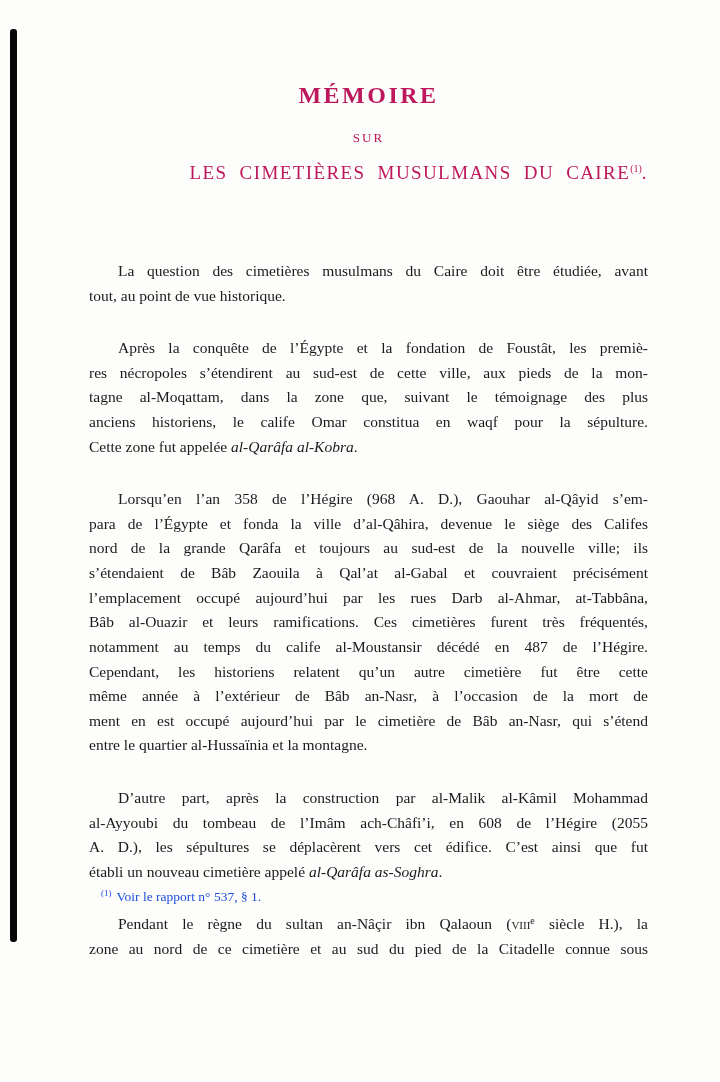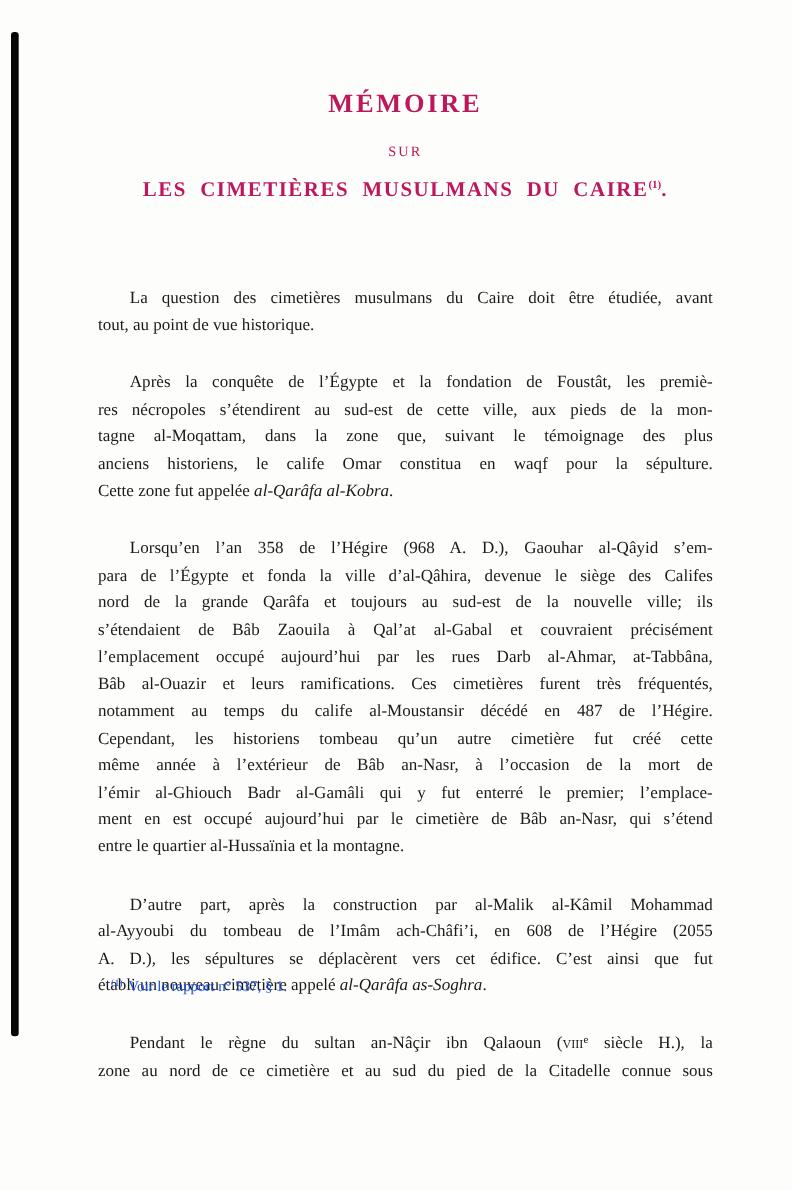--- a/index.html
+++ b/index.html
@@ -33,24 +33,25 @@
     font-size: 24px; font-weight: bold;
     letter-spacing: 2.5px;
   }
   .h-sur {
     top: 130px;
     font-size: 13px; font-weight: normal;
     letter-spacing: 2px;
   }
   .h-main {
     top: 162px;
-    font-size: 19px; font-weight: bold;
+    font-size: 19px; font-weight: normal;
     letter-spacing: 1.4px;
     word-spacing: 6px;
     white-space: nowrap;
+    text-align: right;
   }
   .h-main sup {
     font-size: 10px;
     letter-spacing: 0;
     vertical-align: 7px;
   }
 
   .body-text {
     position: absolute;
     left: 89px; top: 231px;
@@ -105,23 +106,22 @@
       <div class="line">tagne al-Moqattam, dans la zone que, suivant le témoignage des plus</div>
       <div class="line">anciens historiens, le calife Omar constitua en waqf pour la sépulture.</div>
       <div class="line last">Cette zone fut appelée <i>al-Qarâfa al-Kobra</i>.</div>
       <div class="line first">Lorsqu’en l’an 358 de l’Hégire (968 A. D.), Gaouhar al-Qâyid s’em-</div>
       <div class="line">para de l’Égypte et fonda la ville d’al-Qâhira, devenue le siège des Califes</div>
       <div class="line">nord de la grande Qarâfa et toujours au sud-est de la nouvelle ville; ils</div>
       <div class="line">s’étendaient de Bâb Zaouila à Qal’at al-Gabal et couvraient précisément</div>
       <div class="line">l’emplacement occupé aujourd’hui par les rues Darb al-Ahmar, at-Tabbâna,</div>
       <div class="line">Bâb al-Ouazir et leurs ramifications. Ces cimetières furent très fréquentés,</div>
       <div class="line">notamment au temps du calife al-Moustansir décédé en 487 de l’Hégire.</div>
-      <div class="line">Cependant, les historiens tombeau qu’un autre cimetière fut créé cette</div>
+      <div class="line">Cependant, les historiens relatent qu’un autre cimetière fut être cette</div>
       <div class="line">même année à l’extérieur de Bâb an-Nasr, à l’occasion de la mort de</div>
-      <div class="line">l’émir al-Ghiouch Badr al-Gamâli qui y fut enterré le premier; l’emplace-</div>
       <div class="line">ment en est occupé aujourd’hui par le cimetière de Bâb an-Nasr, qui s’étend</div>
       <div class="line last">entre le quartier al-Hussaïnia et la montagne.</div>
       <div class="line first">D’autre part, après la construction par al-Malik al-Kâmil Mohammad</div>
       <div class="line">al-Ayyoubi du tombeau de l’Imâm ach-Châfi’i, en 608 de l’Hégire (2055</div>
       <div class="line">A. D.), les sépultures se déplacèrent vers cet édifice. C’est ainsi que fut</div>
       <div class="line last">établi un nouveau cimetière appelé <i>al-Qarâfa as-Soghra</i>.</div>
       <div class="line first">Pendant le règne du sultan an-Nâçir ibn Qalaoun (<span class="sc">viii</span><sup>e</sup> siècle H.), la</div>
       <div class="line">zone au nord de ce cimetière et au sud du pied de la Citadelle connue sous</div>
     </div>
 

